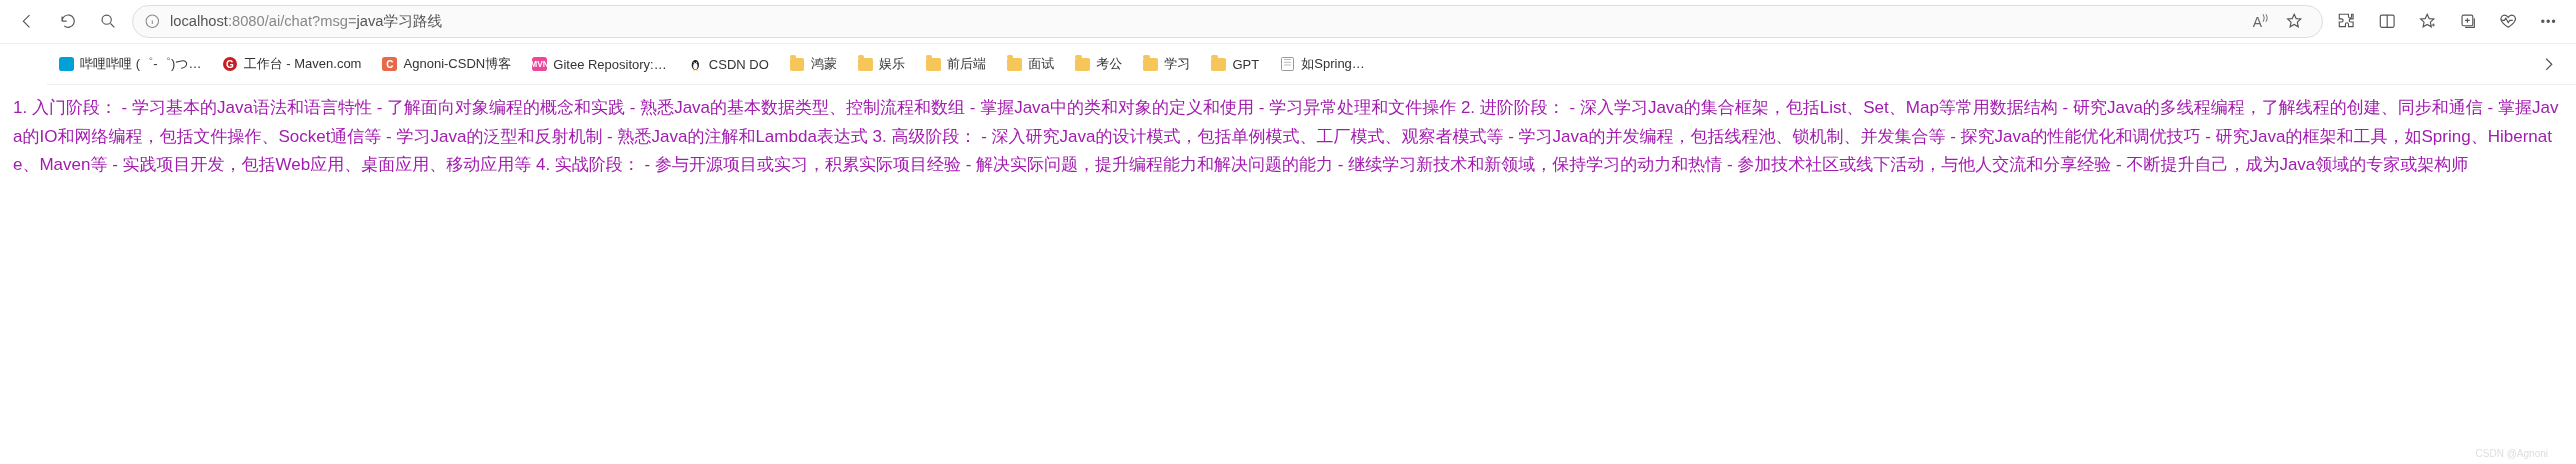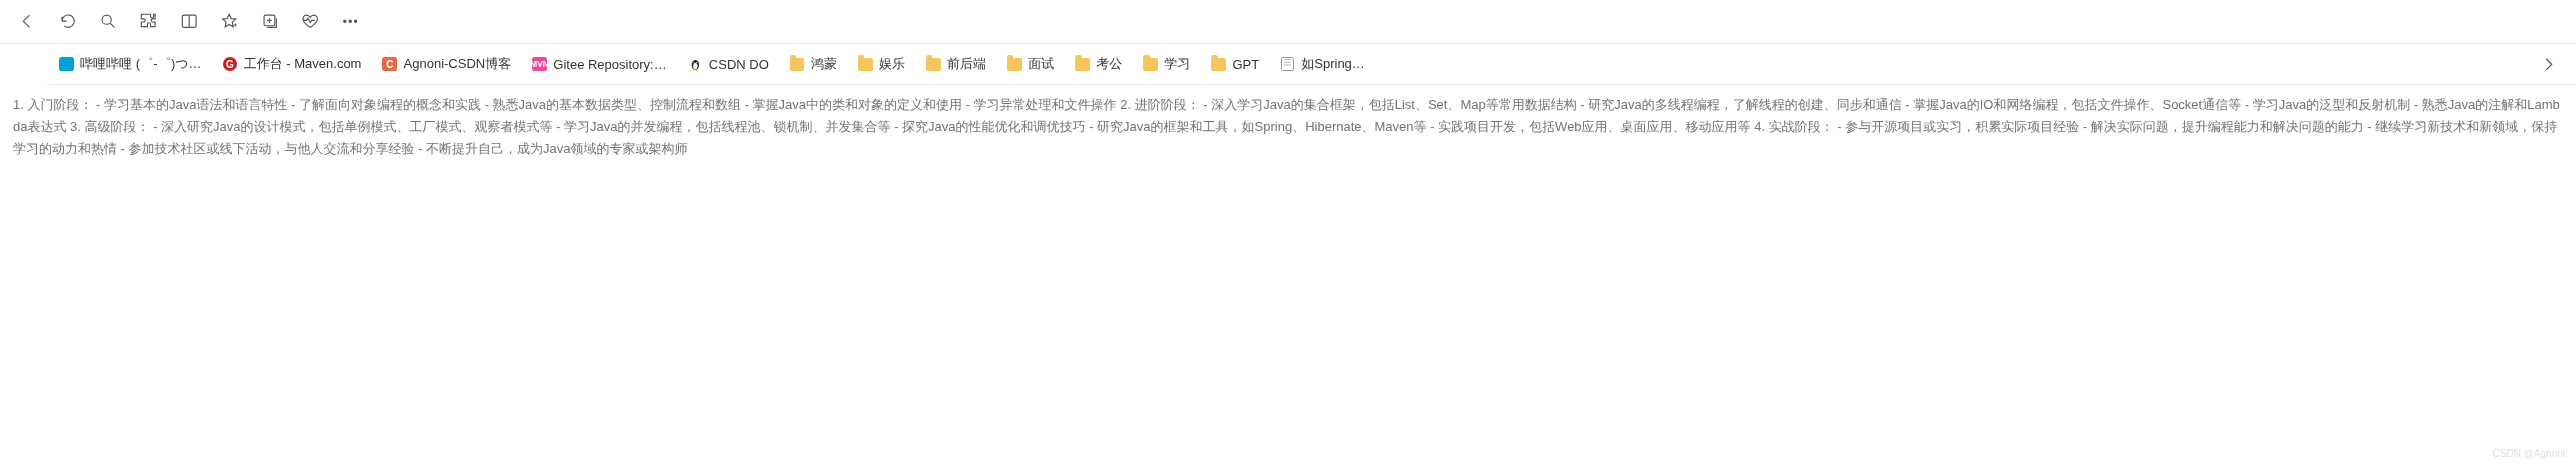--- a/index.html
+++ b/index.html
@@ -65,28 +65,28 @@
     .sq-b { width:14.7px; height:14.7px; background:#00a1d6; border-radius:2.8px; display:flex;align-items:center;justify-content:center;color:#fff;font-size:10px;font-weight:bold;}
     .sq-r { width:14.7px; height:14.7px; background:#c71d23; border-radius:50%; display:flex;align-items:center;justify-content:center;color:#fff;font-size:10px;font-weight:bold;}
     .sq-o { width:14.7px; height:14.7px; background:#e8684a; border-radius:2.8px; display:flex;align-items:center;justify-content:center;color:#fff;font-size:10px;font-weight:bold;}
     .sq-blue { width:14.7px; height:14.7px; background:#ec4899; border-radius:2.8px; display:flex;align-items:center;justify-content:center;color:#fff;font-size:8.3px;font-weight:bold;}
     .page-ic { width:13px; height:14.7px; border:0.9px solid #999; border-radius:1.8px; position:relative; }
     .page-ic::after{content:"";position:absolute;top:1.8px;left:1.8px;right:1.8px;height:0.9px;background:#bbb;box-shadow:0 2.8px 0 #bbb,0 5.5px 0 #bbb;}
     .bm-spacer { flex: 1; }
     .chev-r { width:33px; display:flex;align-items:center;justify-content:center;color:#555;cursor:pointer;}
     .content {
       padding: 9.2px 13px;
-      font-size: 13px;
+      font-size: 17px;
       line-height: 1.68;
-      color: #737373;
+      color: #a21caf;
       word-break: break-all;
     }
     .watermark {
       position: absolute;
-      right: 11px;
+      right: 28px;
       bottom: 5.5px;
       font-size: 10px;
       color: #ddd;
     }
   </style>
 </head>
 <body>
 
 <div class="toolbar">
   <div class="toolbar-btn">
@@ -99,20 +99,34 @@
         <path d="M4 12a8 8 0 1 1 3 6.2M4 12V6m0 6h6"></path>
       </svg>
   </div>
   <div class="toolbar-btn">
     <svg viewBox="0 0 24 24">
         <circle cx="10" cy="10" r="6"></circle>
         <path d="M20 20l-5-5"></path>
       </svg>
   </div>
 
+  <div class="addr-wrap">
+    <svg class="info" viewBox="0 0 24 24" style="stroke:#888;stroke-width:1.5;fill:none;">
+        <circle cx="12" cy="12" r="9"></circle>
+        <path d="M12 8h.01M12 11v5"></path>
+      </svg>
+    <span><span class="addr-host">localhost</span><span class="addr-rest">:8080/ai/chat?msg=</span><span class="addr-query">java学习路线</span></span>
+    <div class="addr-spacer"></div>
+    <span style="color:#666;font-size:14px;">A⁾⁾</span>
+    <div class="right-btn">
+      <svg viewBox="0 0 24 24">
+          <path d="M12 3l2.6 5.6 6 .6-4.5 4.1 1.2 6-5.3-3-5.3 3 1.2-6L3.4 9.2l6-.6z"></path>
+        </svg>
+    </div>
+  </div>
 
   <div class="right-btn">
     <svg viewBox="0 0 24 24">
         <path d="M9 3h6v3a2 2 0 1 0 4 0V3h2v6h-3a2 2 0 1 0 0 4h3v6h-6v-3a2 2 0 1 0-4 0v3H3v-6h3a2 2 0 1 0 0-4H3V3h6z"></path>
       </svg>
   </div>
   <div class="right-btn">
     <svg viewBox="0 0 24 24">
         <rect x="3" y="4" width="18" height="16" rx="2"></rect>
         <path d="M12 4v16"></path>

